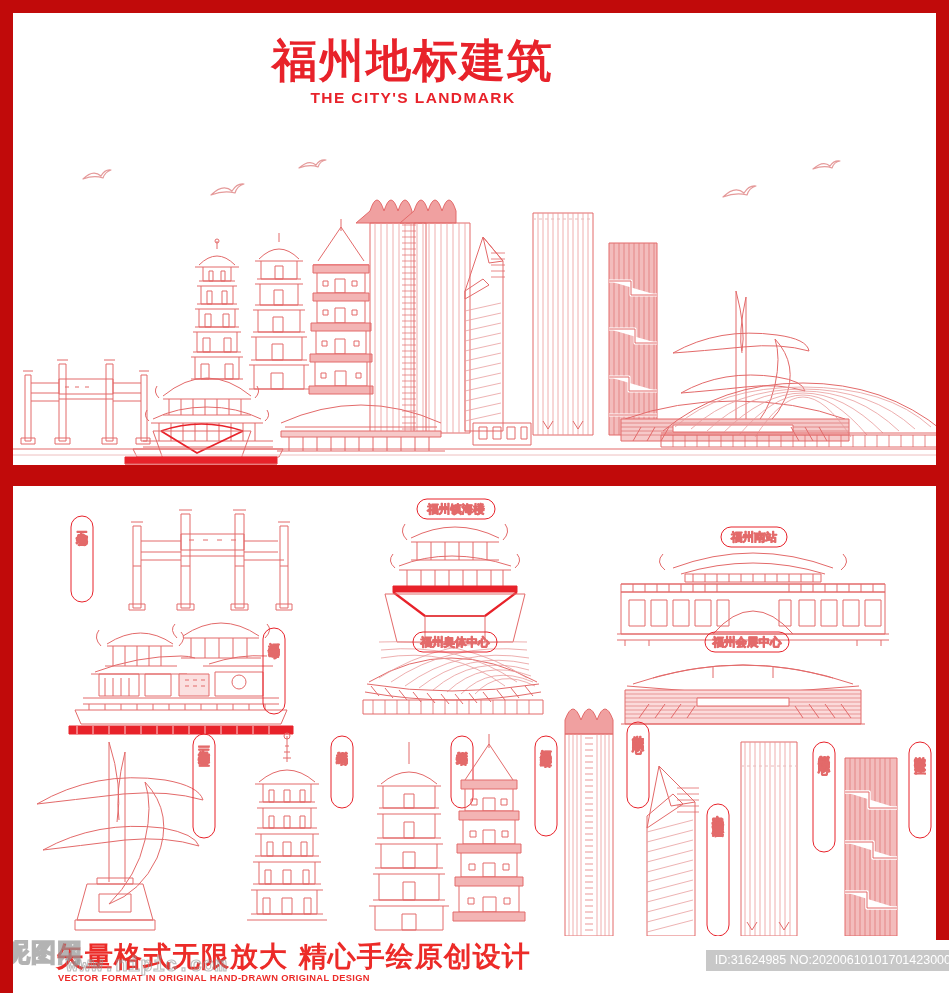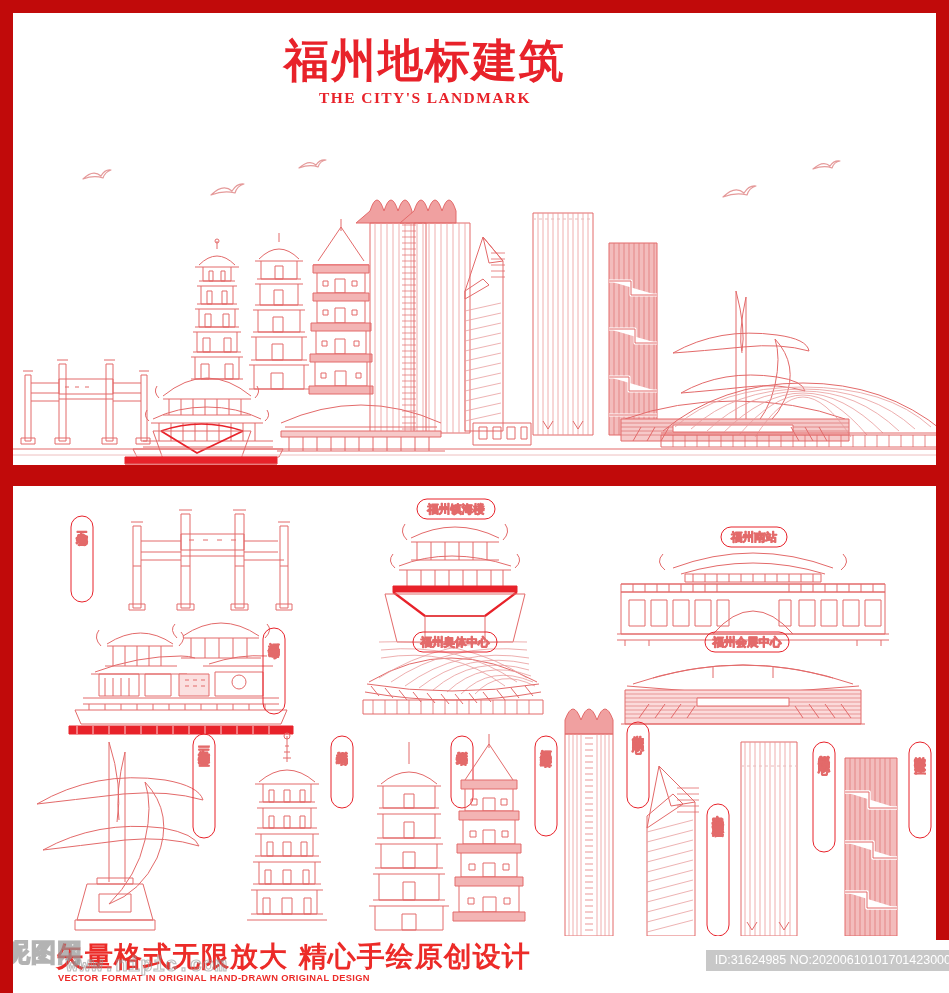--- a/index.html
+++ b/index.html
@@ -17,31 +17,29 @@
   .panel{
     position:absolute;background:#ffffff;overflow:hidden;
   }
   #panel-top{left:13px;top:13px;width:923px;height:452px;}
   #panel-bottom{left:13px;top:486px;width:923px;height:494px;}
 
   
   .title-block{
     position:absolute;left:0;top:22px;width:800px;text-align:center;
     pointer-events:none;
-    margin-left:12px;
   }
   .title-cn{
     font-family:"DejaVu Sans","Liberation Sans",sans-serif;
     font-size:45px;font-weight:bold;color:#e8222a;letter-spacing:2px;
     line-height:52px;margin:0;
   }
   .title-en{
     font-size:15.5px;font-weight:bold;color:#e8222a;letter-spacing:1.4px;
     margin-top:2px;
-    font-family:Liberation Serif, serif;
   }
 
   
   #skyline{position:absolute;left:0;top:118px;width:923px;height:334px;display:block;}
 
   
   #catalog{position:absolute;left:0;top:0;width:923px;height:450px;display:block;}
 
   
   .footer{

